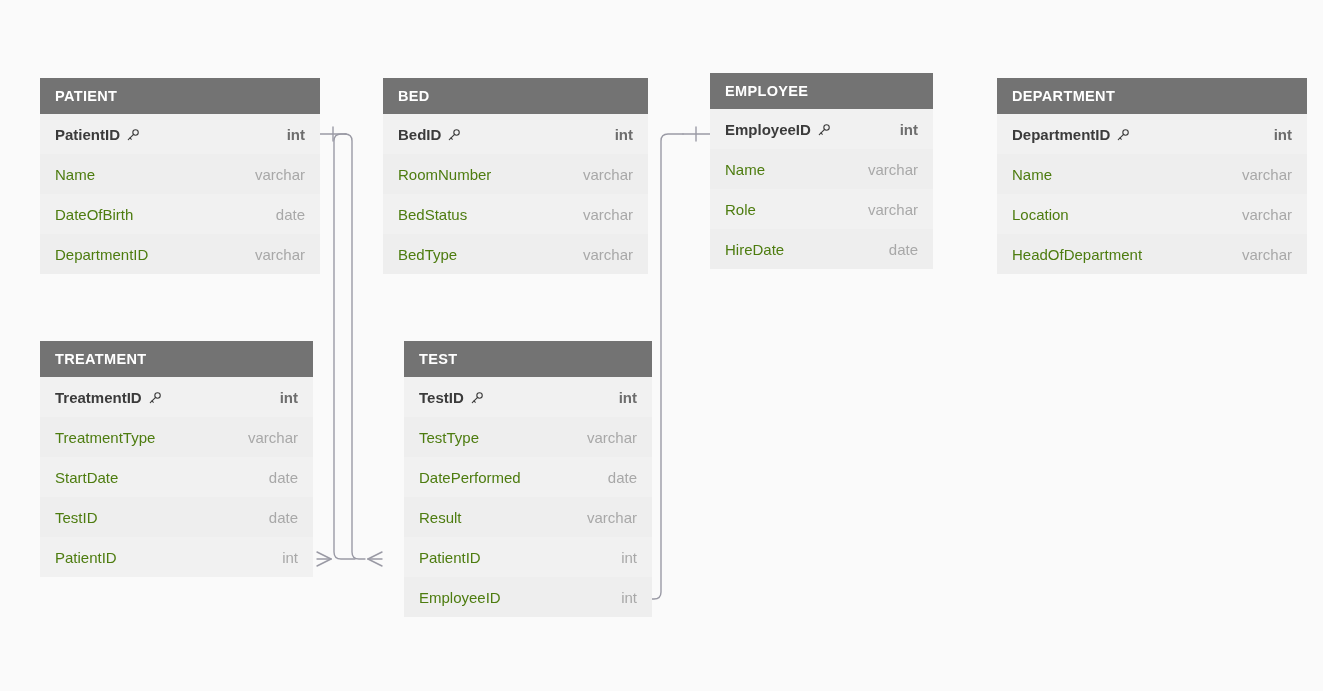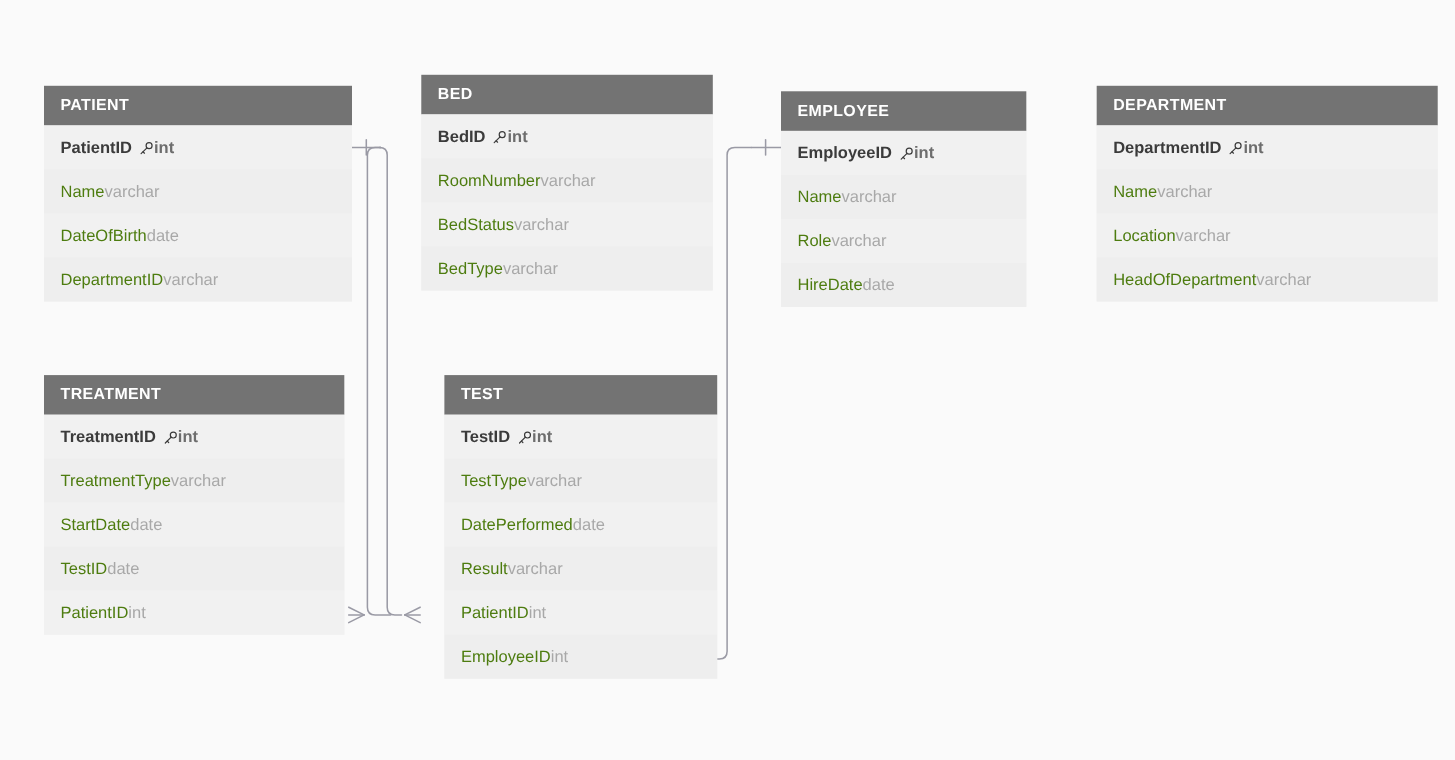--- a/index.html
+++ b/index.html
@@ -44,20 +44,21 @@
     letter-spacing: 0.35px;
     display: flex;
     align-items: center;
     padding: 0 15px;
     box-sizing: border-box;
   }
   .attr-row {
     height: 40px;
     display: flex;
     align-items: center;
+    justify-content: space-between;
     padding: 0 15px;
     box-sizing: border-box;
     font-size: 15px;
     background: #f1f1f1;
   }
   .attr-row.alt {
     background: #eeeeee;
   }
   .attr-name {
     color: #4d7c0f;
@@ -164,21 +165,21 @@
         </span>
         <span class="attr-type">date</span>
       </div>
       <div class="attr-row alt">
         <span class="attr-name">
           <span>DepartmentID</span>
         </span>
         <span class="attr-type">varchar</span>
       </div>
     </div>
-    <div class="entity" style="left: 383px; top: 68px; width: 265px;">
+    <div class="entity" style="left: 383px; top: 78px; width: 265px;">
       <div class="entity-header">
         <span>BED</span>
       </div>
       <div class="attr-row pk">
         <span class="attr-name">
           <span>BedID</span>
           <span class="key-icon">
             <svg viewBox="0 0 16 16" width="14" height="14" aria-hidden="true">
               <g fill="none" stroke="currentColor" stroke-width="1.25" stroke-linecap="round" stroke-linejoin="round">
                 <circle cx="10.9" cy="5.1" r="3.1"></circle>
@@ -202,21 +203,21 @@
         </span>
         <span class="attr-type">varchar</span>
       </div>
       <div class="attr-row alt">
         <span class="attr-name">
           <span>BedType</span>
         </span>
         <span class="attr-type">varchar</span>
       </div>
     </div>
-    <div class="entity" style="left: 710px; top: 83px; width: 223px;">
+    <div class="entity" style="left: 710px; top: 73px; width: 223px;">
       <div class="entity-header">
         <span>EMPLOYEE</span>
       </div>
       <div class="attr-row pk">
         <span class="attr-name">
           <span>EmployeeID</span>
           <span class="key-icon">
             <svg viewBox="0 0 16 16" width="14" height="14" aria-hidden="true">
               <g fill="none" stroke="currentColor" stroke-width="1.25" stroke-linecap="round" stroke-linejoin="round">
                 <circle cx="10.9" cy="5.1" r="3.1"></circle>

